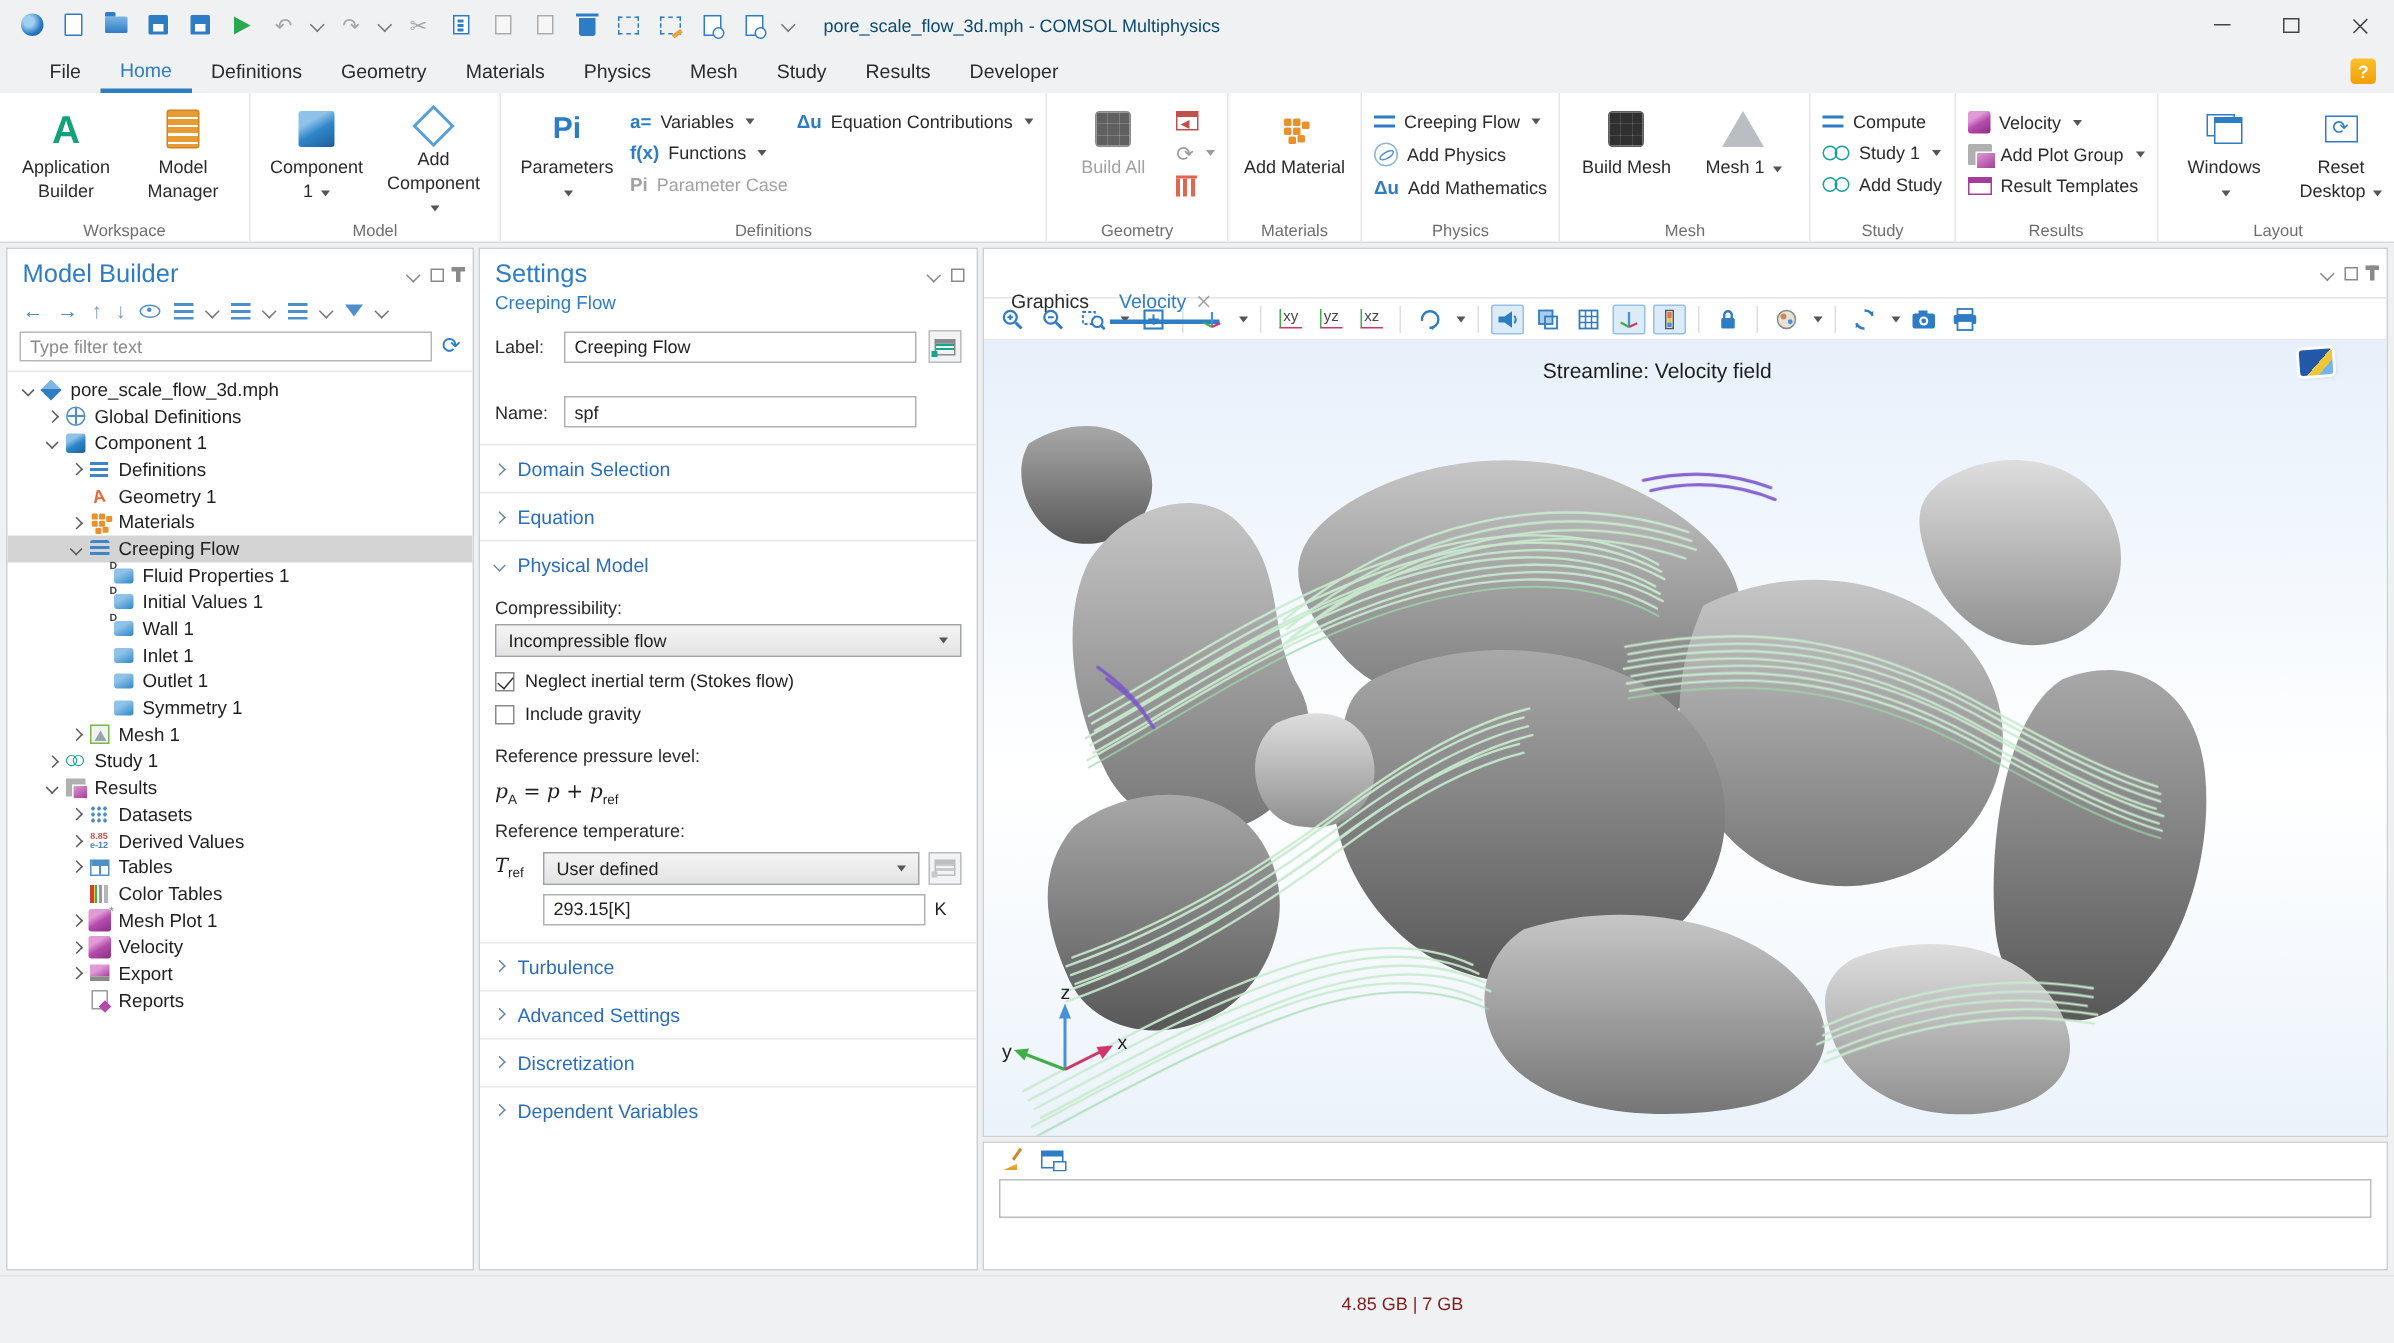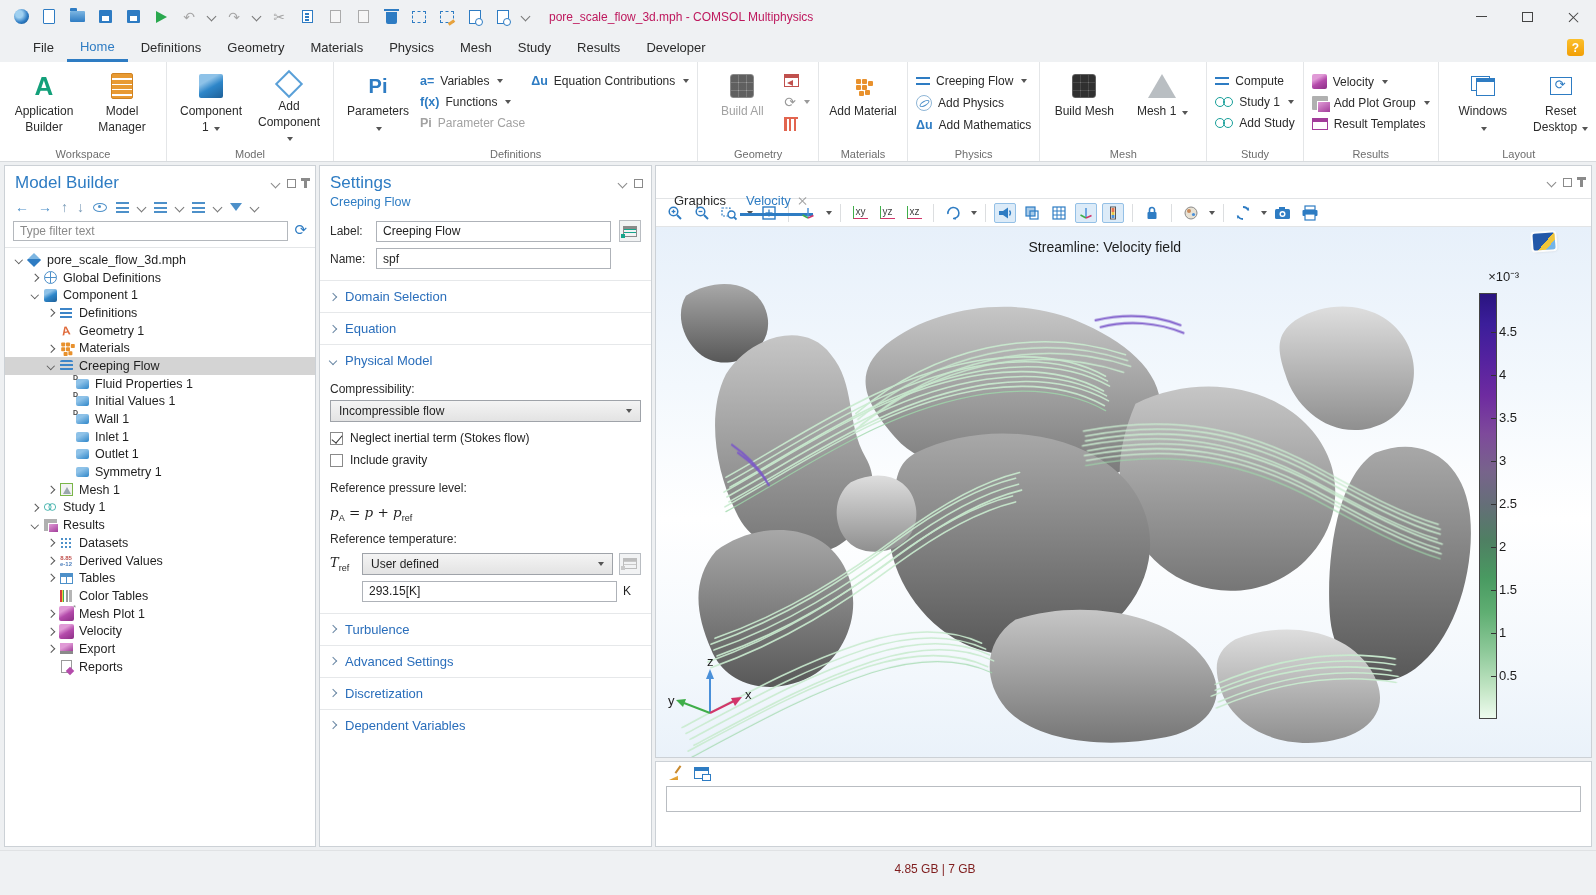--- a/index.html
+++ b/index.html
@@ -21,21 +21,21 @@
   .copy-shape { width:11px; height:13px; border:1.5px solid #2e7cc3; background:#fff; position:relative; }
   .copy-shape::before { content:""; position:absolute; left:2px; top:2px; width:4px; height:1.5px; background:#2e7cc3; box-shadow:0 3px 0 #2e7cc3, 0 6px 0 #2e7cc3; }
   .paste-shape { width:11px; height:13px; border:1.5px solid #ababab; background:#f6f6f6; }
   .trash-shape { width:11px; height:12px; background:#2e7cc3; border-radius:0 0 2px 2px; position:relative; margin-top:3px; }
   .trash-shape::before { content:""; position:absolute; top:-3px; left:-2px; width:15px; height:2px; background:#2e7cc3; }
   .selbox-shape { width:14px; height:12px; border:1.5px dashed #2e7cc3; position:relative; }
   .selbox-shape.brush::after { content:""; position:absolute; right:-2px; bottom:-2px; width:7px; height:3px; background:#e8a33d; transform:rotate(-35deg); }
   .findoc-shape { width:12px; height:14px; border:1.5px solid #2e7cc3; background:#fff; position:relative; }
   .findoc-shape::after { content:""; position:absolute; right:-3px; bottom:-3px; width:6px; height:6px; border:1.5px solid #2e7cc3; border-radius:50%; background:#fff; }
   .chev-down-s { width:7px; height:7px; border-right:1.5px solid #777; border-bottom:1.5px solid #777; transform:rotate(45deg); display:inline-block; }
-  .title-text { margin-left:14px; color:#be185d; font-size:12px; }
+  .title-text { margin-left:14px; color:#0c4a6e; font-size:12px; }
   .wincontrols { margin-left:auto; display:flex; height:33px; }
   .winbtn { width:46px; display:flex; align-items:center; justify-content:center; }
   .min-shape { width:11px; height:1.5px; background:#444; }
   .max-shape { width:11px; height:10px; border:1.2px solid #444; }
   .close-shape { position:relative; width:12px; height:12px; }
   .close-shape::before,.close-shape::after { content:""; position:absolute; left:5.5px; top:0; width:1.4px; height:13px; background:#444; }
   .close-shape::before { transform:rotate(45deg);} .close-shape::after { transform:rotate(-45deg);}
 
   
   .menubar { height:29px; display:flex; align-items:stretch; background:#eff1f3; padding-left:20px; }
@@ -773,21 +773,21 @@
     </div>
     <div class="subtitle">Creeping Flow</div>
 
     <div class="srow">
       <span class="scaption">Label:</span>
       <input class="tinput" value="Creeping Flow" style="">
       <span class="editbtn">
           <span class="inner"></span>
         </span>
     </div>
-    <div class="srow" style="padding-right:40px;">
+    <div class="srow" style="padding-right:40px;margin-top:16px;">
       <span class="scaption">Name:</span>
       <input class="tinput" value="spf" style="">
     </div>
 
     <div style="height:8px"></div>
     <div class="sect">
         <span class="sch r"></span>
         <span>Domain Selection</span>
       </div>
     <div class="sect">
@@ -1091,33 +1091,20 @@
           </g>
 
           <g stroke="#7b57c9" stroke-width="2.2" fill="none" opacity="0.9" stroke-linecap="round">
             <path d="M76,222 C90,232 102,244 110,258"></path>
             <path d="M82,230 C96,240 106,250 113,263"></path>
             <path d="M440,95 C470,88 500,90 525,100"></path>
             <path d="M445,102 C472,95 502,97 528,108"></path>
           </g>
         </svg>
 
-        <div class="legend" style="height:470px;">
-          <span class="legend-exp">×10⁻³</span>
-          <span class="legend-bar"></span>
-          <span class="ltick" style="top:57px">4.5</span>
-          <span class="ltick" style="top:100px">4</span>
-          <span class="ltick" style="top:143px">3.5</span>
-          <span class="ltick" style="top:186px">3</span>
-          <span class="ltick" style="top:229px">2.5</span>
-          <span class="ltick" style="top:272px">2</span>
-          <span class="ltick" style="top:315px">1.5</span>
-          <span class="ltick" style="top:358px">1</span>
-          <span class="ltick" style="top:401px">0.5</span>
-        </div>
 
         <svg class="triad" width="84" height="78">
           <line x1="42" y1="58" x2="42" y2="22" stroke="#4a90d9" stroke-width="2"></line>
           <polygon points="42,14 38,24 46,24" fill="#4a90d9"></polygon>
           <line x1="42" y1="58" x2="16" y2="48" stroke="#3fae49" stroke-width="2"></line>
           <polygon points="8,45 18,44 15,52" fill="#3fae49"></polygon>
           <line x1="42" y1="58" x2="66" y2="46" stroke="#d2356a" stroke-width="2"></line>
           <polygon points="74,42 63,43 67,51" fill="#d2356a"></polygon>
           <text x="39" y="11" font-size="13" fill="#222"><tspan>z</tspan></text>
           <text x="0" y="50" font-size="13" fill="#222"><tspan>y</tspan></text>

